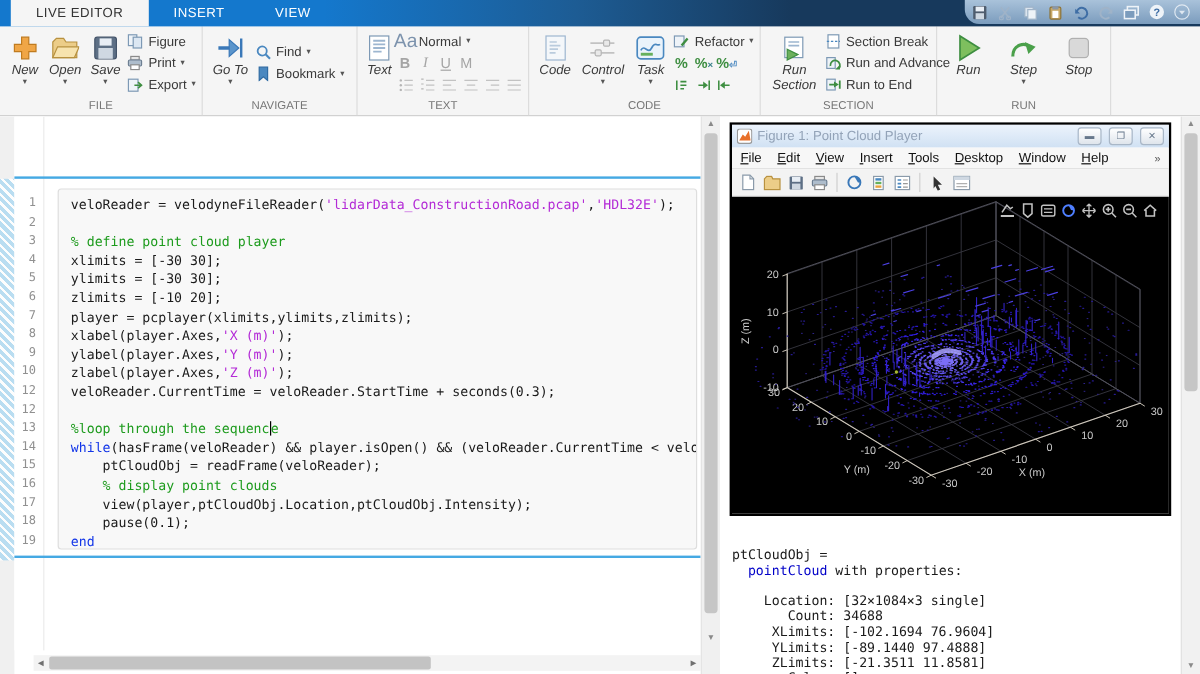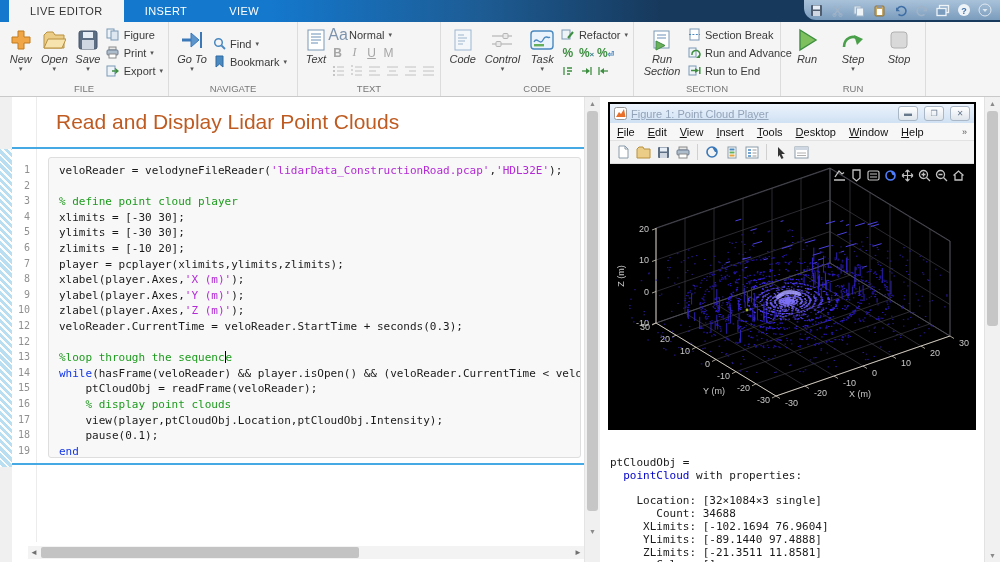--- a/index.html
+++ b/index.html
@@ -45,21 +45,21 @@
   #ed-hscroll{position:absolute;left:28px;bottom:3px;width:556px;height:13px;background:#f3f3f3;}
   #ed-hthumb{position:absolute;left:13px;top:1px;width:318px;height:11px;background:#c3c3c3;border-radius:2px;}
   .harrow{position:absolute;top:0;width:12px;height:13px;font-size:8px;color:#707070;text-align:center;line-height:13px;}
   #ed-vscroll{width:15px;background:#f0f0f0;border-left:1px solid #e4e4e4;position:relative;flex:0 0 auto;}
   .varrow{position:absolute;left:0;width:15px;height:13px;font-size:7px;color:#8a8a8a;text-align:center;line-height:13px;}
   #ed-vthumb{position:absolute;left:2px;right:2px;top:14px;height:400px;background:#c6c6c6;border-radius:3px;}
   
   #right-pane{flex:1;position:relative;background:#fff;overflow:hidden;}
   #fig-window{position:absolute;left:8px;top:5px;width:364px;border:2px solid #000;background:#fff;}
   #fig-titlebar{height:19px;background:linear-gradient(#ecf3fc,#d0e1f3);display:flex;align-items:center;padding:0 4px;gap:4px;}
-  #fig-title{font-size:11px;color:#93a3b8;flex:1;white-space:nowrap;overflow:hidden;text-decoration:underline;}
+  #fig-title{font-size:11px;color:#93a3b8;flex:1;white-space:nowrap;overflow:hidden;}
   .fig-btn{width:18px;height:13px;background:linear-gradient(#ffffff,#dfe5ec);border:1px solid #a9b7c7;border-radius:3px;font-size:8px;color:#67788c;display:flex;align-items:center;justify-content:center;margin-left:2px;}
   #fig-menubar{height:17px;background:#f7f7f7;display:flex;align-items:center;padding:0 7px;font-size:11px;color:#111;gap:13px;border-bottom:1px solid #e2e2e2;}
   #fig-menubar .chev{margin-left:auto;color:#555;font-size:9px;}
   #fig-toolbar{height:22px;background:#f3f3f3;border-bottom:1px solid #dcdcdc;display:flex;align-items:center;padding:0 5px;gap:4px;}
   .tsep{width:1px;height:16px;background:#d0d0d0;margin:0 2px;}
   .ticon{width:16px;height:16px;display:flex;align-items:center;justify-content:center;}
   #plot{height:264px;background:#000;position:relative;overflow:hidden;}
   #axtools{position:absolute;top:5px;right:9px;display:flex;gap:4px;}
   .axicon{width:13px;height:13px;display:flex;align-items:center;justify-content:center;}
   #output{position:absolute;left:10px;top:360px;font-family:"DejaVu Sans Mono",monospace;font-size:11px;line-height:12.8px;white-space:pre;color:#1a1a1a;}
@@ -464,21 +464,20 @@
     <div class="rsec" style="flex:1;border-right:none;"></div>
   </div>
 </div>
 
 <div id="content">
 
   <div id="editor-pane">
     <div class="strip"></div>
     <div class="hatch"></div>
     <div class="gutter"></div>
-    <div class="ed-title">Read and Display Lidar Point Clouds</div>
     <div class="rule" style="top:50px"></div>
     <div class="rule" style="top:366px"></div>
     <div id="line-nums">
         <div>1</div>
         <div>2</div>
         <div>3</div>
         <div>4</div>
         <div>5</div>
         <div>6</div>
         <div>7</div>

